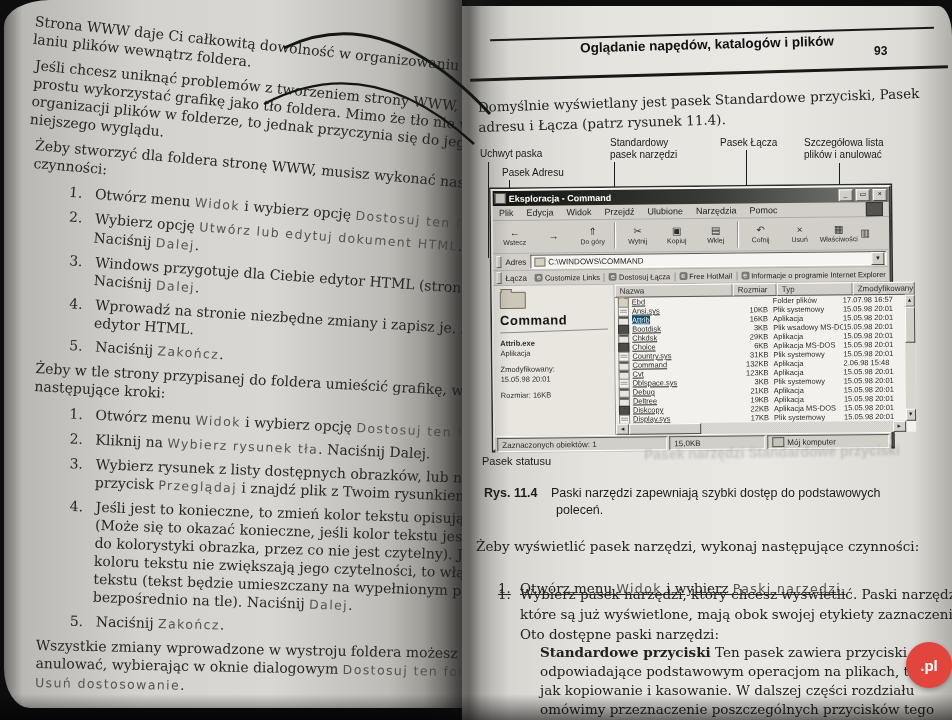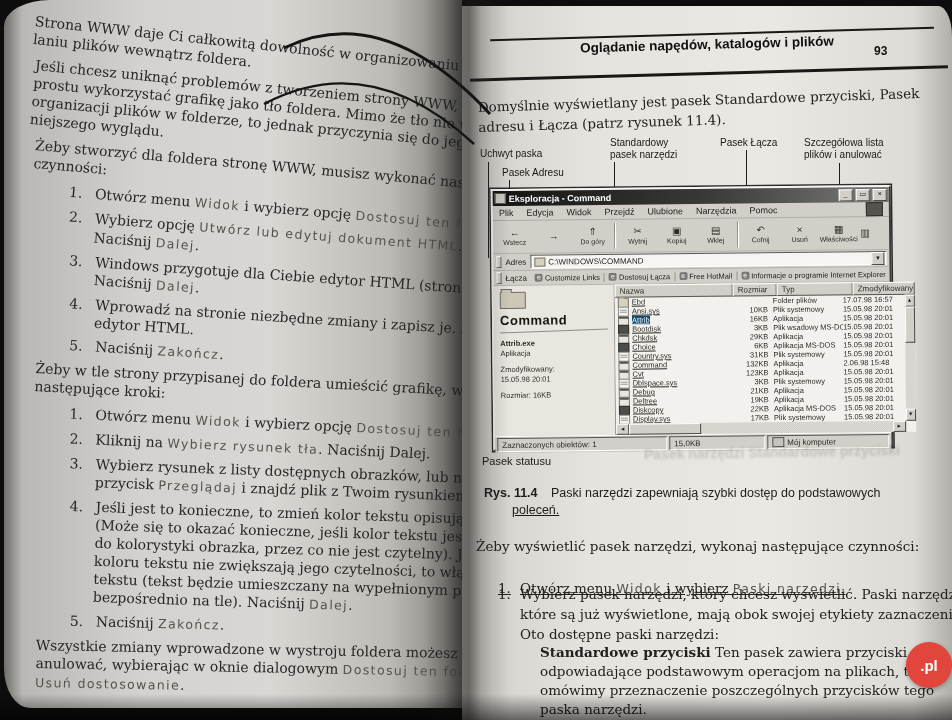--- a/index.html
+++ b/index.html
@@ -40,21 +40,21 @@
   #step-1{left:36px;top:572px;text-decoration:underline;}
   #step-2{left:36px;top:578px;}
   .step .num{flex:0 0 22px;}
   #definition{position:absolute;left:78px;top:637px;line-height:19px;}
   
   .ann{position:absolute;font-size:10px;color:#181816;line-height:12px;white-space:nowrap;}
   .ld{position:absolute;width:1.4px;background:#1c1c1a;}
   
   #caption{position:absolute;left:22px;top:479px;font-size:12.5px;color:#1c1c1a;line-height:17px;}
   #caption .cap-label{font-weight:bold;margin-right:10px;}
-  #caption .cap-l2{margin-left:28px;text-decoration:underline;}
+  #caption .cap-l2{margin-left:72px;}
   #ghost-heading{position:absolute;left:182px;top:438px;width:300px;font-weight:bold;font-size:14px;
     color:rgba(70,70,66,.22);filter:blur(1.1px);transform:rotate(-1deg);}
   
   #win{position:absolute;left:30px;top:181px;width:396px;height:258px;background:#d2cfc9;
     border:2px solid;border-color:#f6f5f2 #3c3c3a #3c3c3a #f6f5f2;box-shadow:0 0 0 1.5px #2a2a28;
     transform:rotate(-0.6deg);font-family:"Liberation Sans",sans-serif;color:#1c1c1a;}
   #titlebar{height:15px;display:flex;align-items:center;gap:3px;padding:0 2px;
     background:linear-gradient(90deg,#131311 0%,#3a3a38 55%,#7c7c78 100%);}
   #win-icon{width:9px;height:9px;background:#cfccc4;border:1px solid #555;flex:0 0 9px;}
   #win-title{color:#fff;font-weight:bold;font-size:9px;flex:1;white-space:nowrap;overflow:hidden;}
@@ -560,20 +560,21 @@
       <span>
         <div>Wybierz pasek narzędzi, który chcesz wyświetlić. Paski narzędzi,</div>
         <div>które są już wyświetlone, mają obok swojej etykiety zaznaczenie.</div>
         <div>Oto dostępne paski narzędzi:</div>
       </span>
     </div>
 
     <div id="definition" class="serif">
       <div><span class="seg-bold">Standardowe przyciski</span><span>  Ten pasek zawiera przyciski</span></div>
       <div>odpowiadające podstawowym operacjom na plikach, takim</div>
+      <div>jak kopiowanie i kasowanie. W dalszej części rozdziału</div>
       <div>omówimy przeznaczenie poszczególnych przycisków tego</div>
       <div>paska narzędzi.</div>
     </div>
   </div>
 
   <div id="gutter"></div>
   <div id="bottom-shade"></div>
   <svg class="swoosh" width="230" height="150" viewBox="0 0 230 150">
     <path d="M 22 52 Q 122 4 228 118" fill="none" stroke="#151513" stroke-width="3"></path>
     <path d="M 2 108 Q 108 52 212 148" fill="none" stroke="#151513" stroke-width="2.4"></path>

